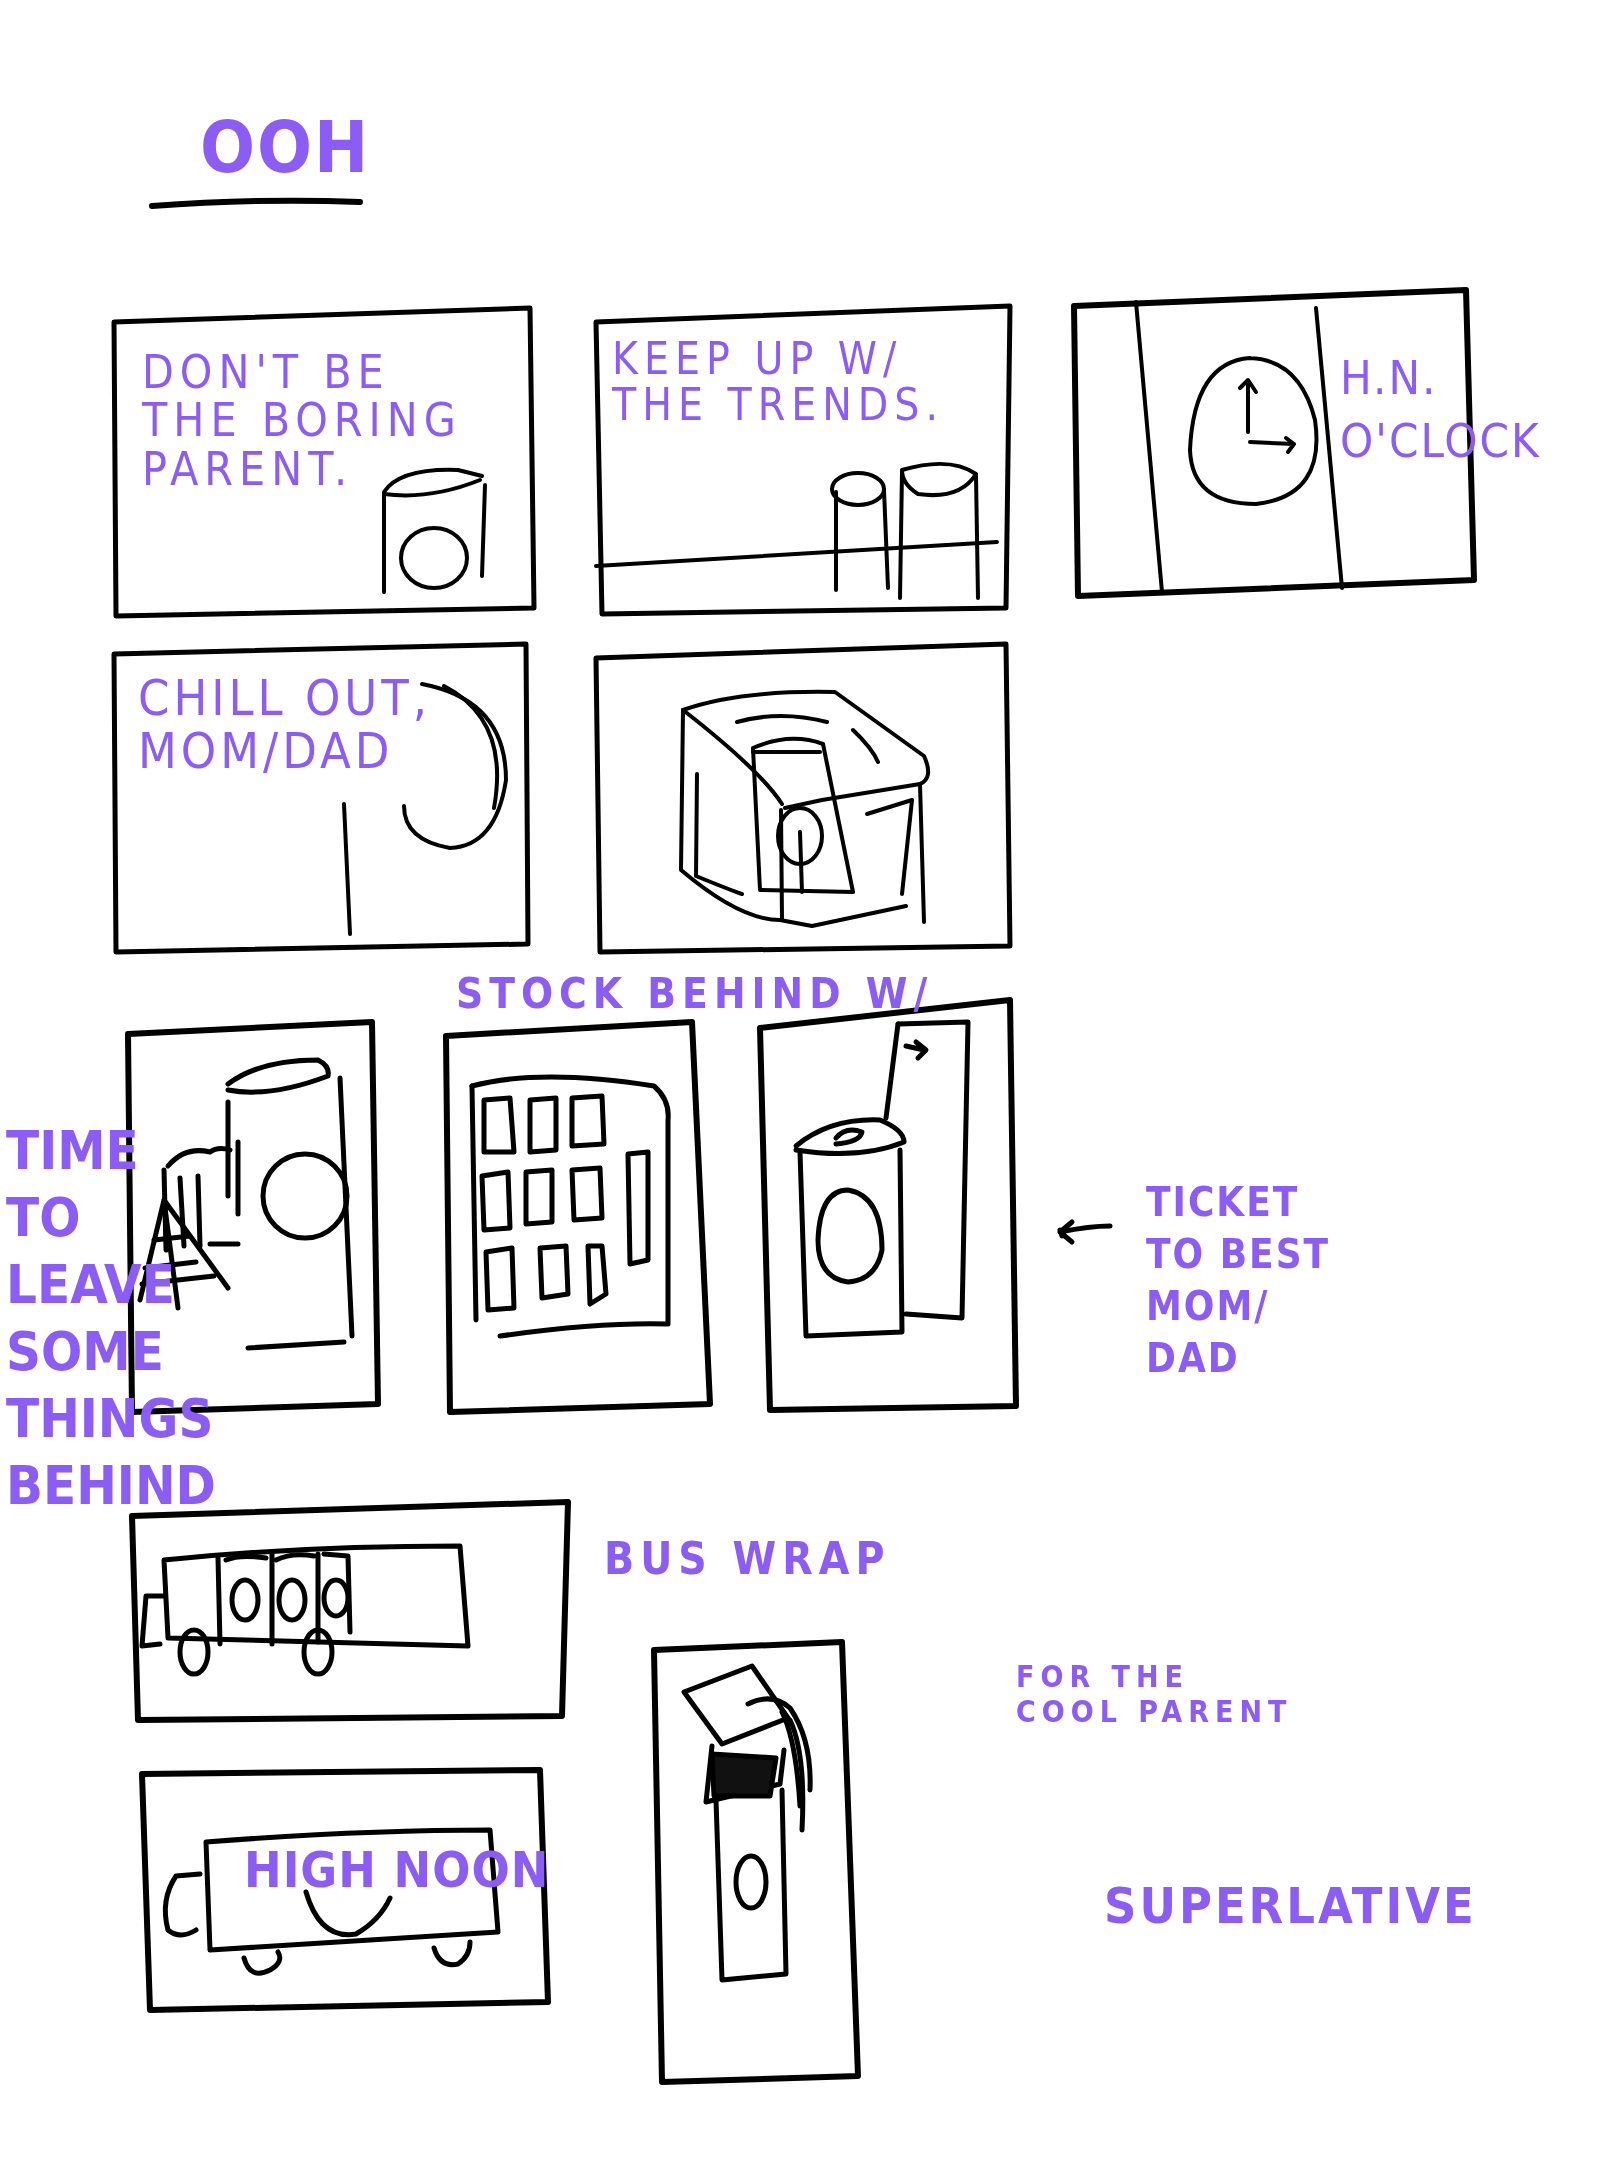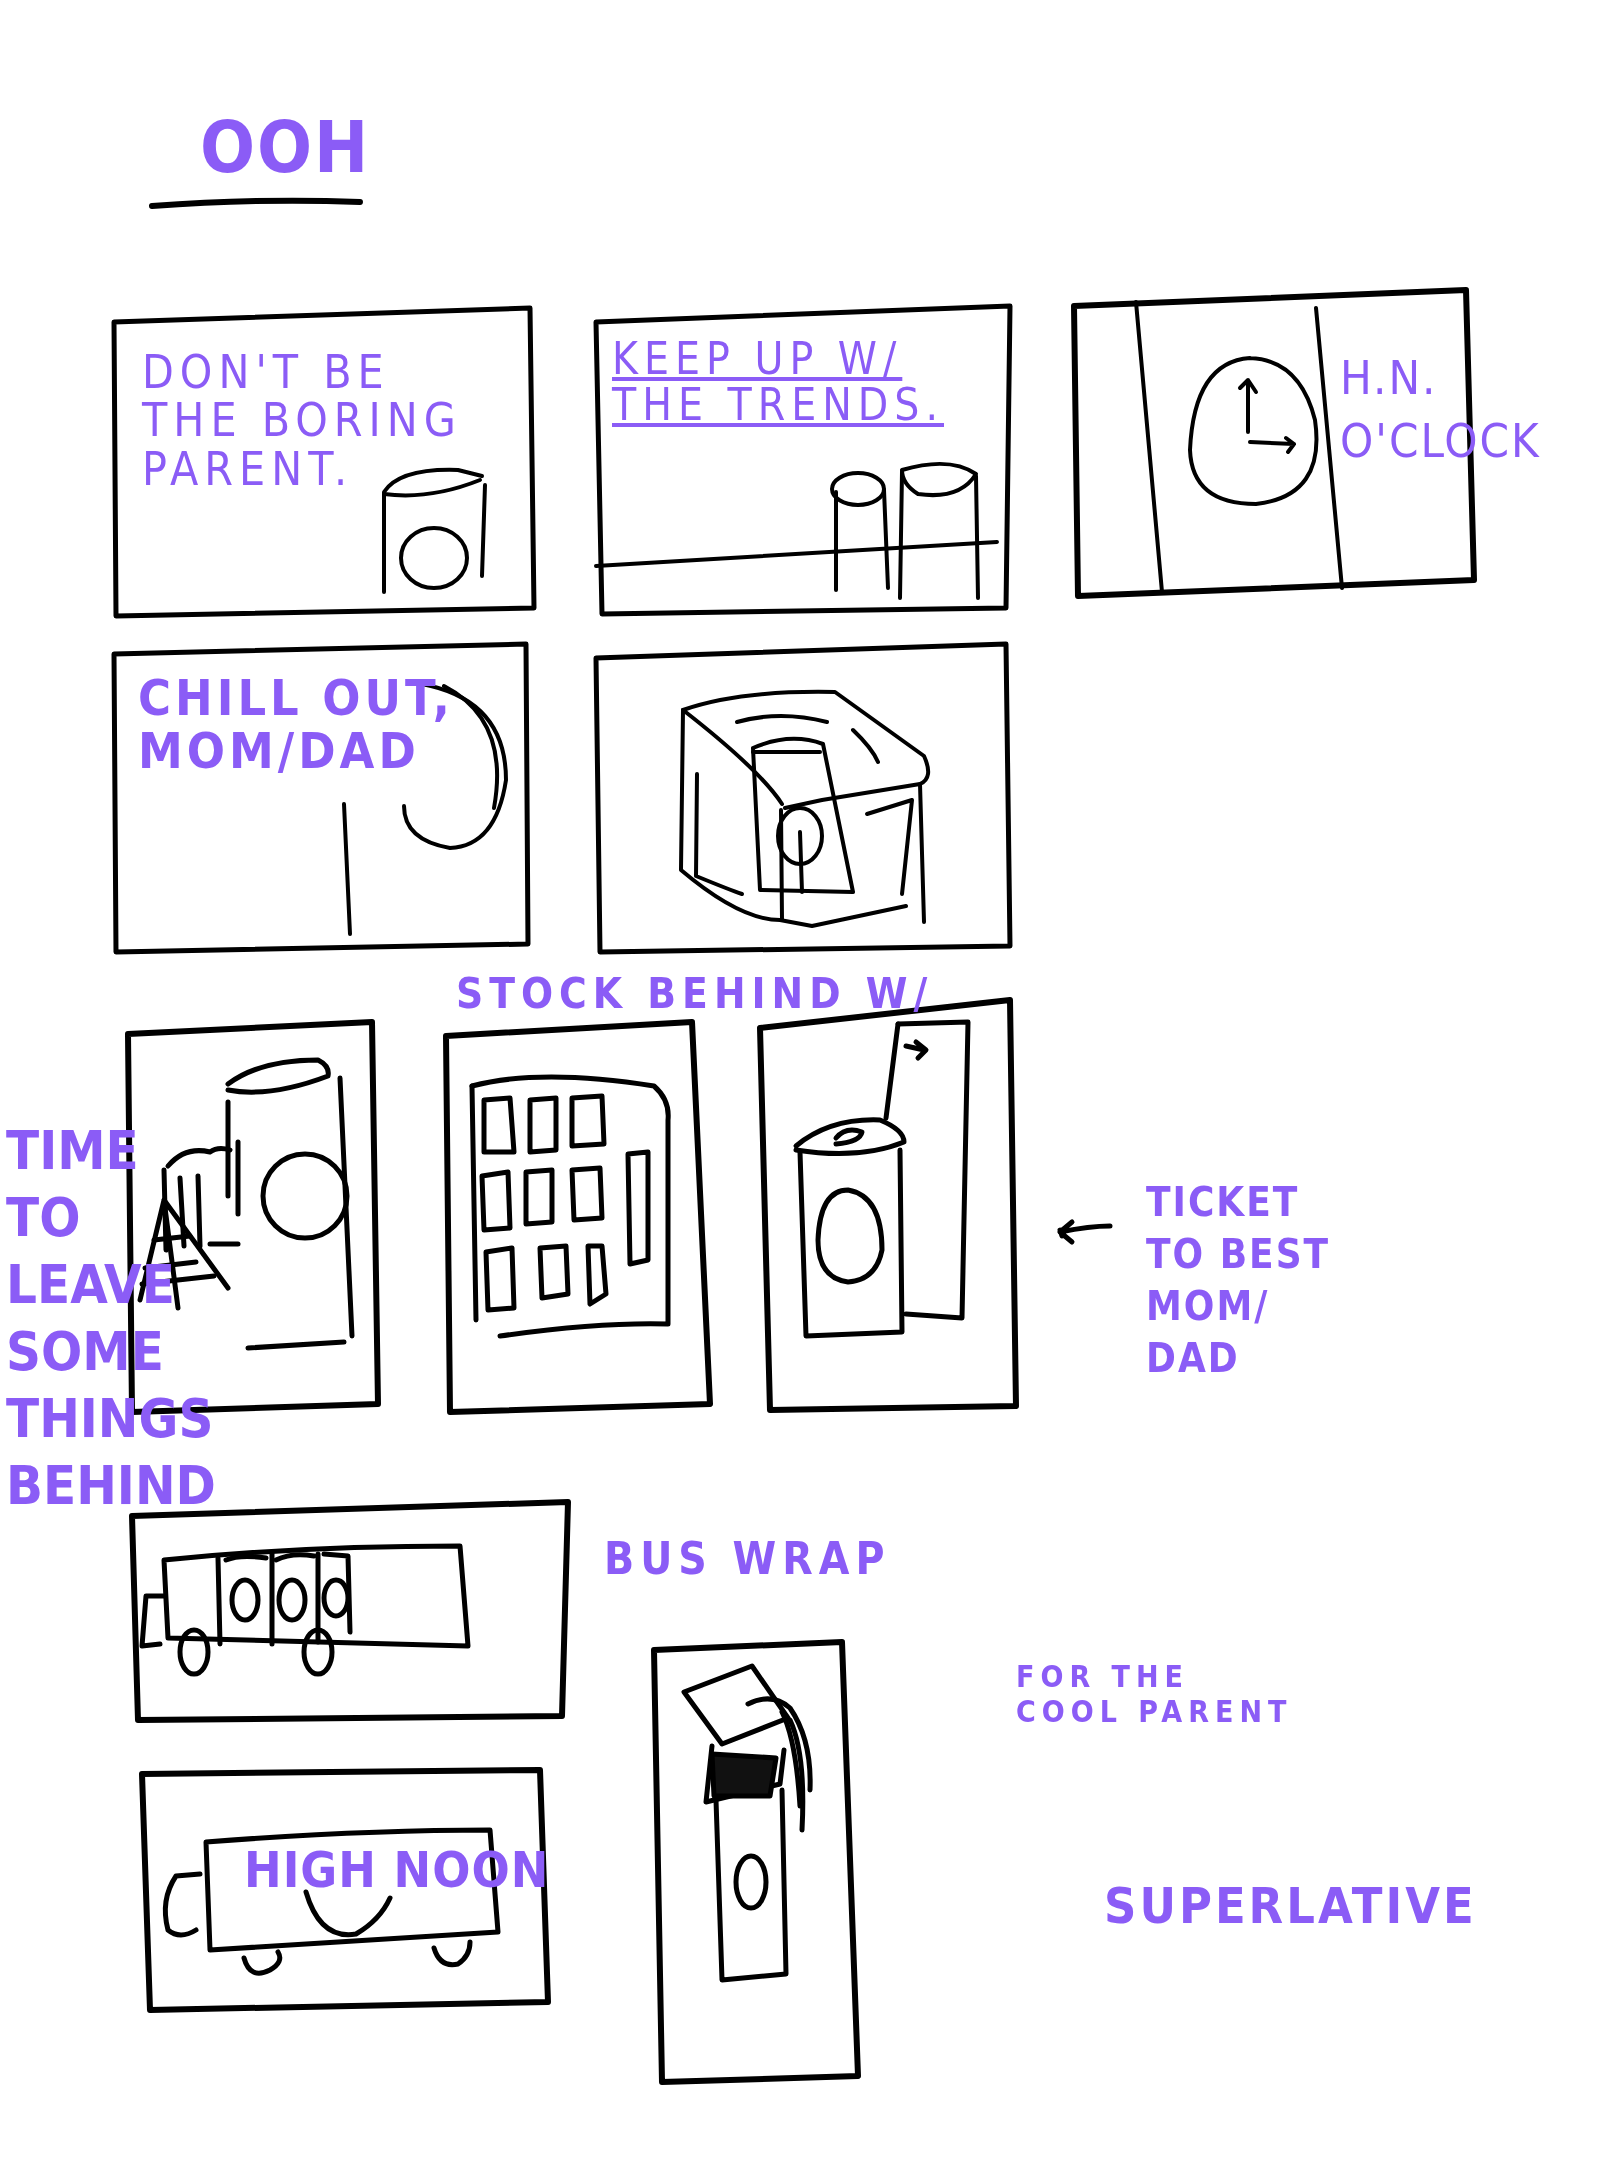--- a/index.html
+++ b/index.html
@@ -175,27 +175,27 @@
     <path d="M712 1754 L776 1758 L770 1796 L714 1796 Z" fill="#000" style="fill:#111"></path>
     <path d="M716 1800 L722 1980 L786 1974 L782 1790"></path>
     <ellipse cx="751" cy="1882" rx="15" ry="26"></ellipse>
   </g>
 </svg>
 
 <div class="abs hand" style="left:142px; top:348px; font-size:46px;">DON'T BE
 THE BORING
 PARENT.</div>
 
-<div class="abs hand" style="left:612px; top:336px; font-size:44px;text-decoration:underline;">KEEP UP W/
+<div class="abs hand" style="left:612px; top:336px; font-size:44px;">KEEP UP W/
 THE TRENDS.</div>
 
 <div class="abs hand" style="left:1340px; top:346px; font-size:47px; letter-spacing:2px; line-height:1.35;">H.N.
 O'CLOCK</div>
 
-<div class="abs hand" style="left:138px; top:672px; font-size:50px; letter-spacing:4px; line-height:1.05;font-weight:bold;">CHILL OUT,
+<div class="abs hand" style="left:138px; top:672px; font-size:50px; letter-spacing:4px; line-height:1.05;">CHILL OUT,
 MOM/DAD</div>
 
 <div class="abs hand bold" style="left:6px; top:1118px; font-size:54px; letter-spacing:0px; line-height:1.24;">TIME
 TO
 LEAVE
 SOME
 THINGS
 BEHIND</div>
 
 <div class="abs hand bold" style="left:456px; top:972px; font-size:42px; letter-spacing:6px;">STOCK BEHIND W/</div>

